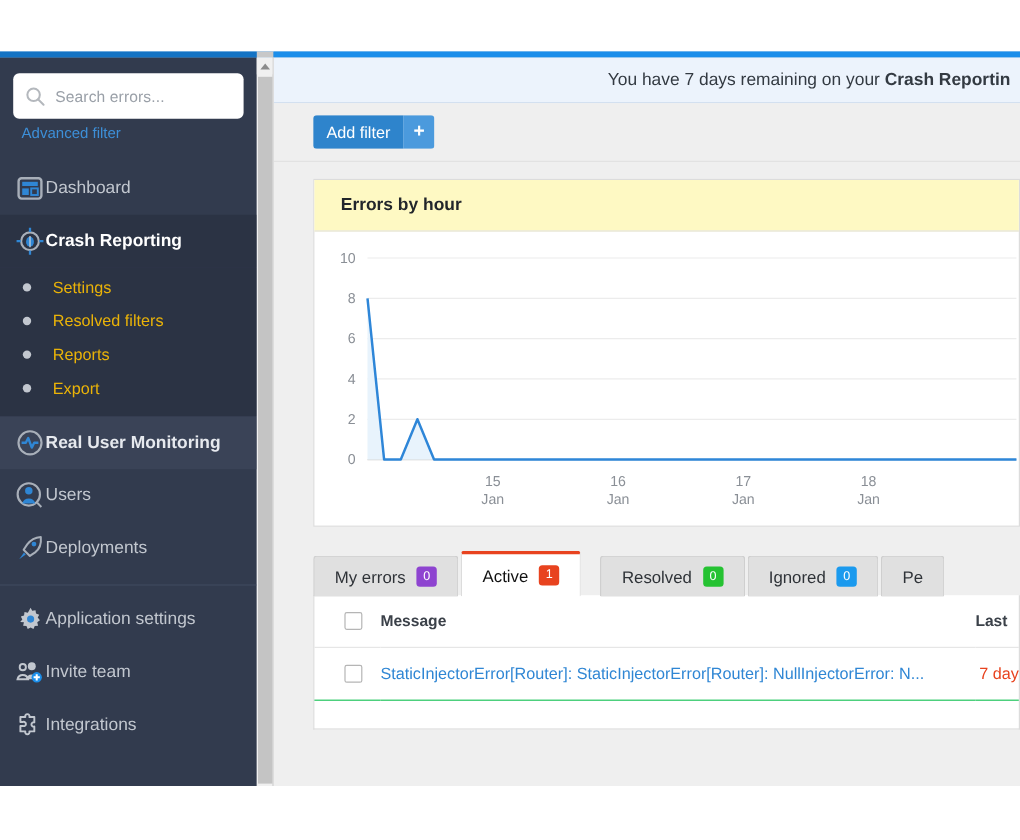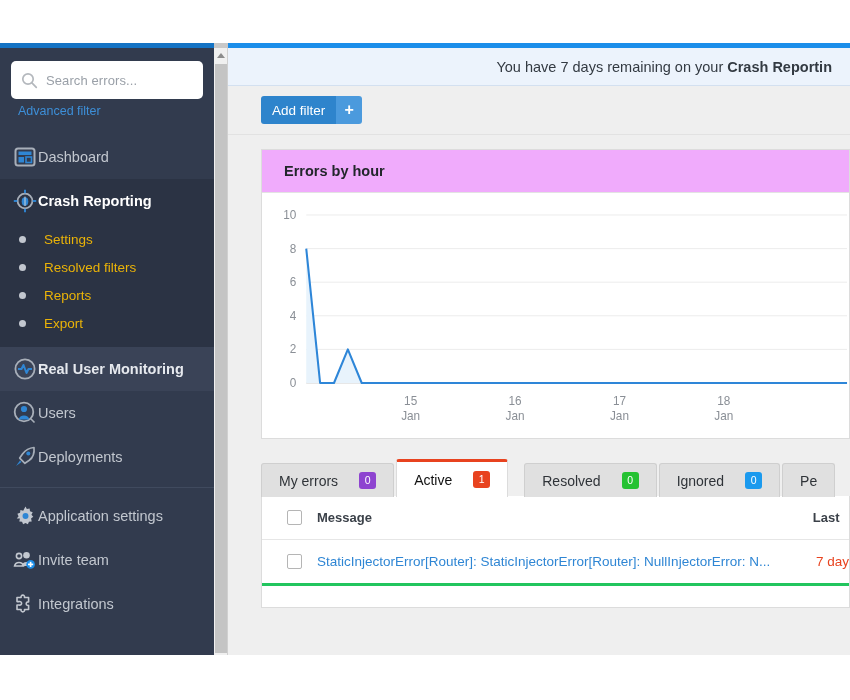--- a/index.html
+++ b/index.html
@@ -85,21 +85,21 @@
     bottom: 2px; background: #c4c4c4; cursor: pointer;
   }
 
   
   .main { flex: 1; min-width: 0; background: #efefef;
     display: flex; flex-direction: column; overflow: hidden; }
 
   .banner {
     background: #ecf3fc; border-bottom: 1px solid #d3e0f0;
     height: 38px; display: flex; align-items: center;
-    justify-content: flex-end; padding-right: 16px; overflow: hidden;
+    justify-content: flex-end; padding-right: 6px; overflow: hidden;
     white-space: nowrap;
   }
   .banner-text { font-size: 14.5px; color: #333a42; padding-right: 2px; }
   .banner-text b { font-weight: bold; }
 
   .filterbar {
     background: #efefef; padding: 10px 0 10px 33px;
     border-bottom: 1px solid #e2e2e2;
   }
   .addfilter {
@@ -115,31 +115,31 @@
     width: 26px; display: flex; align-items: center; justify-content: center;
   }
 
   .content { flex: 1; overflow: hidden; padding: 0 0 0 33px;
     background: #efefef; }
 
   .card {
     background: #fff; border: 1px solid #dcdcdc; margin-top: 14px;
   }
   .card-head {
-    background: #f0abfc; border-bottom: 1px solid #e3e3e3;
+    background: #fef9c3; border-bottom: 1px solid #e3e3e3;
     padding: 12px 0 12px 22px;
   }
   .card-title { font-size: 14.5px; font-weight: bold; color: #22262b; }
   .chart-area { position: relative; height: 245px; }
 
   
   .tabs-wrap { margin-top: 20px; display: flex; align-items: flex-end;
     height: 38px; }
   .tab {
-    display: flex; align-items: center; gap: 21px; cursor: pointer;
+    display: flex; align-items: center; gap: 9px; cursor: pointer;
     background: #e0e0e0; border: 1px solid #cfcfcf; border-bottom: none;
     height: 34px; padding: 0 17px; margin-right: 2px;
     border-radius: 3px 3px 0 0; font-size: 14px; color: #2f3338;
   }
   .tab.sel {
     background: #fff; border-color: #dcdcdc; height: 38px;
     border-top: 3px solid #e8431f; color: #111; margin-right: 16px;
   }
   .badge {
     color: #fff; font-size: 10.5px; border-radius: 3px;
@@ -149,21 +149,21 @@
     background: #fff; border: 1px solid #dcdcdc; border-top: none;
     height: 112px; margin-top: -1px;
   }
   .tbl { width: 100%; border-collapse: collapse; }
   .tbl th {
     text-align: left; font-size: 13px; color: #3b4149; font-weight: bold;
     padding: 14px 0 14px 0; border-bottom: 1px solid #e6e6e6;
   }
   .tbl td {
     font-size: 13.5px; padding: 14px 0 14px 0;
-    border-bottom: 3px solid #22c55e; white-space: nowrap;
+    border-bottom: 1px solid #22c55e; white-space: nowrap;
   }
   .col-chk { width: 55px; padding-left: 25px !important; }
   .cellchk { width: 15px; height: 15px; border: 1px solid #b5b5b5;
     border-radius: 2px; background: #fff; display: block; cursor: pointer; }
   .msg-link { color: #2f86d4; cursor: pointer; }
   .lastseen { color: #e8431f; text-align: right; padding-right: 0; }
 </style>
 </head>
 <body>
 

